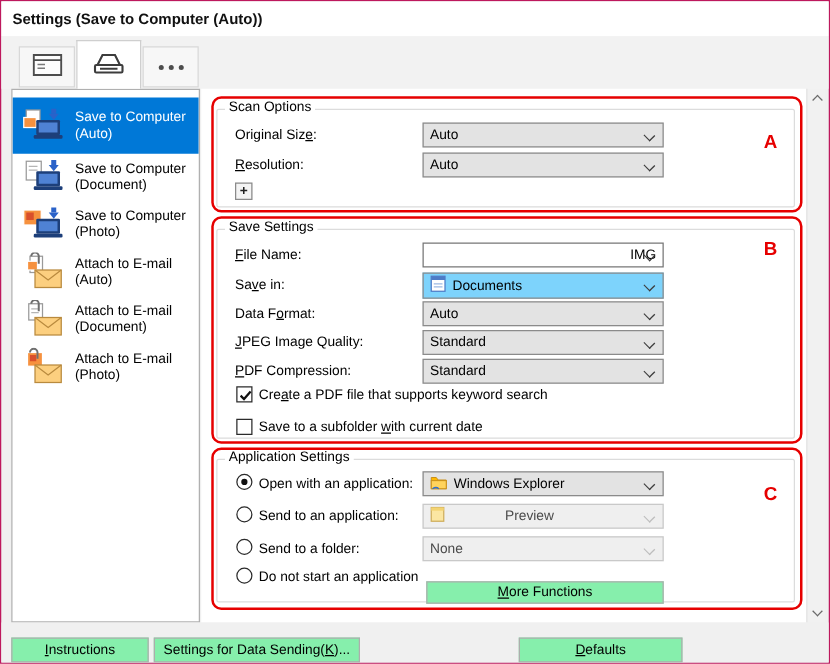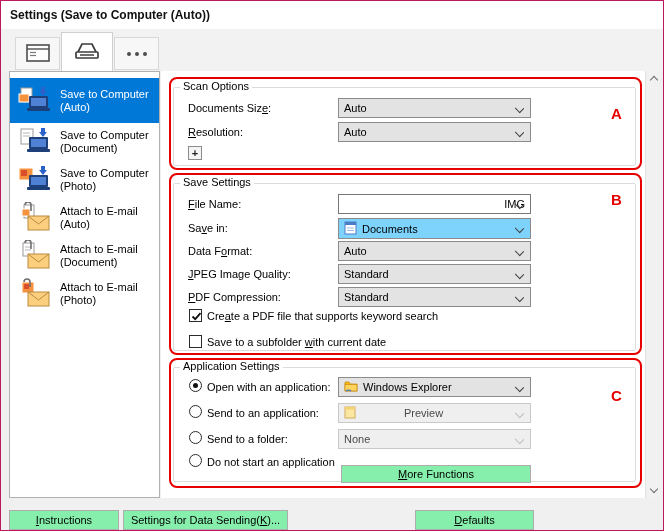--- a/index.html
+++ b/index.html
@@ -219,21 +219,21 @@
         <span>(Photo)</span>
       </span>
     </div>
   </div>
 
   <div class="main-panel"></div>
 
   <div class="group" style="left:172px; top:86px; width:463px; height:79px;"></div>
   <span class="group-label" style="left:179px; top:79px;">Scan Options</span>
 
-  <span class="flabel" style="left:187px; top:101px;"><span>Documents Siz</span><span class="mn">e</span><span>:</span></span>
+  <span class="flabel" style="left:187px; top:101px;"><span>Original Siz</span><span class="mn">e</span><span>:</span></span>
   <div class="combo" style="top:97px;">
     <span>Auto</span>
       <span class="chev"></span>
   </div>
 
   <span class="flabel" style="left:187px; top:125px;"><span></span><span class="mn">R</span><span>esolution:</span></span>
   <div class="combo" style="top:121px;">
     <span>Auto</span>
       <span class="chev"></span>
   </div>
@@ -353,19 +353,19 @@
       </div>
   </div>
 
   <div class="footer">
     <div class="btn" style="left:8px; top:12px; width:110px; height:20px;">
       <span><span></span><span class="mn">I</span><span>nstructions</span></span>
     </div>
     <div class="btn" style="left:122px; top:12px; width:165px; height:20px;">
       <span><span>Settings for Data Sending(</span><span class="mn">K</span><span>)...</span></span>
     </div>
-    <div class="btn" style="left:414px; top:12px; width:119px; height:20px;">
+    <div class="btn" style="left:414px; top:12px; width:131px; height:20px;">
       <span><span></span><span class="mn">D</span><span>efaults</span></span>
     </div>
     <div class="btn default" style="left:540px; top:12px; width:118px; height:20px;">OK</div>
   </div>
 
 </div>
 
 </body></html>

